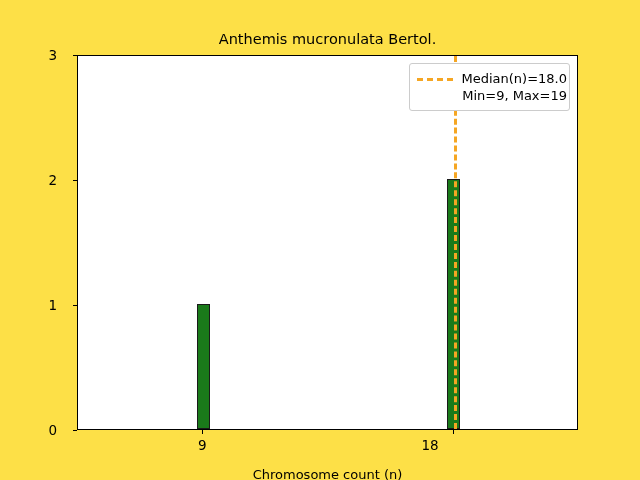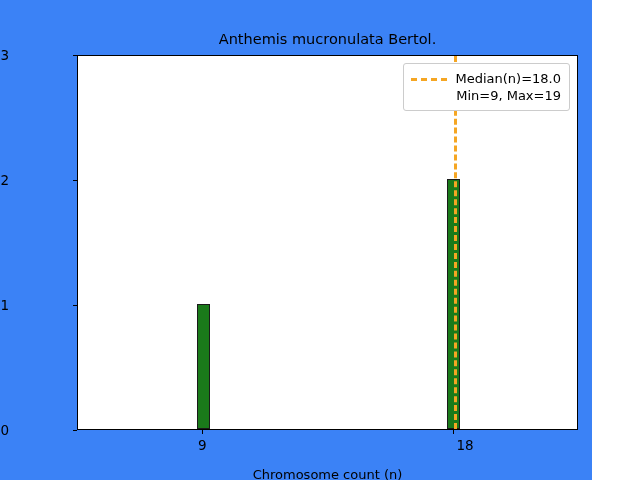--- a/index.html
+++ b/index.html
@@ -5,23 +5,23 @@
   html, body {
     margin: 0;
     padding: 0;
     background: #ffffff;
   }
   body {
     font-family: "DejaVu Sans", sans-serif;
   }
   #figure {
     position: relative;
-    width: 592px;
+    width: 640px;
     height: 480px;
-    background: #3b82f6;
+    background: #fde047;
     overflow: hidden;
   }
 
   
   #chart-title {
     position: absolute;
     left: 77px;
     top: 30px;
     width: 501px;
     text-align: center;
@@ -109,21 +109,21 @@
   }
 
   
   #legend {
     position: absolute;
     right: 7px;
     top: 7px;
     background: #ffffff;
     border: 1px solid #cccccc;
     border-radius: 3px;
-    padding: 6px 8px 6px 7px;
+    padding: 6px 2px 6px 7px;
     display: flex;
     align-items: flex-start;
     gap: 8px;
   }
   #legend-marker {
     width: 36px;
     height: 16px;
     position: relative;
     flex: 0 0 auto;
   }
@@ -175,19 +175,19 @@
       <div class="ytick-label" style="top: 305px;">1</div>
       <div class="ytick-mark" style="top: 305px; left: 73px; position: absolute;"></div>
       <div class="ytick-label" style="top: 180px;">2</div>
       <div class="ytick-mark" style="top: 180px; left: 73px; position: absolute;"></div>
       <div class="ytick-label" style="top: 55px;">3</div>
       <div class="ytick-mark" style="top: 55px; left: 73px; position: absolute;"></div>
     </div>
   <div id="xtick-layer">
       <div class="xtick-label" style="left: 202.25px;">9</div>
       <div style="position: absolute; left: 202.25px; top: 430px; height: 4px; width: 0px; border-left: 1.1px solid rgb(0, 0, 0);"></div>
-      <div class="xtick-label" style="left: 465px;">18</div>
+      <div class="xtick-label" style="left: 430px;">18</div>
       <div style="position: absolute; left: 452.75px; top: 430px; height: 4px; width: 0px; border-left: 1.1px solid rgb(0, 0, 0);"></div>
     </div>
 
   <div id="xlabel">Chromosome count (n)</div>
 
 </div>
 
 </body></html>

